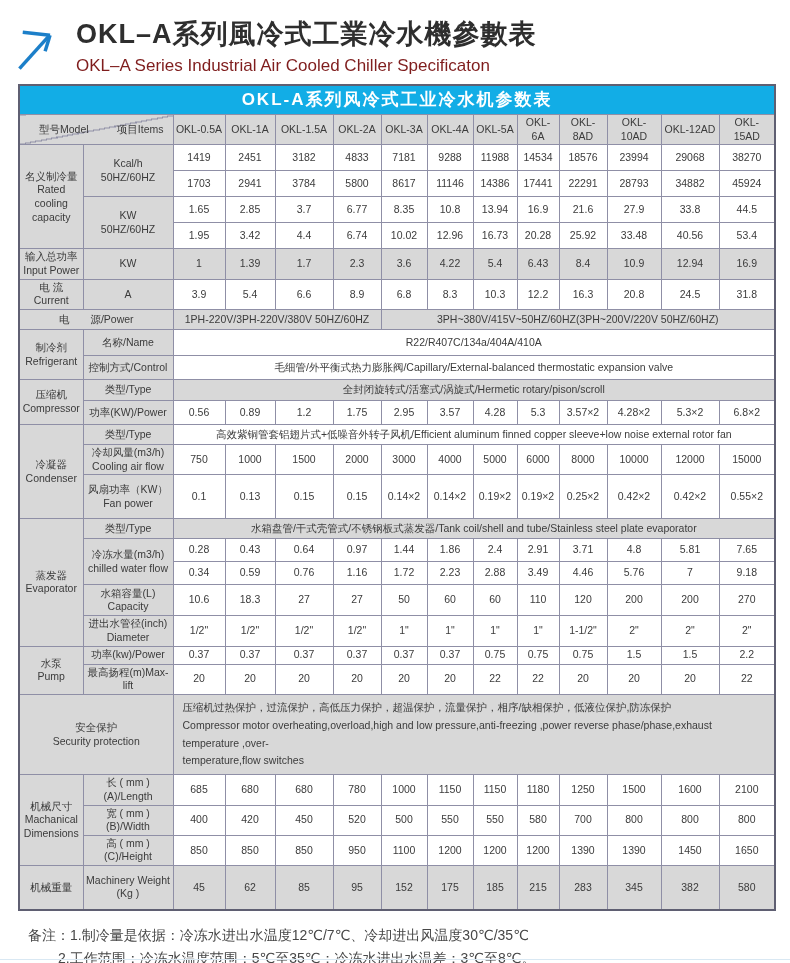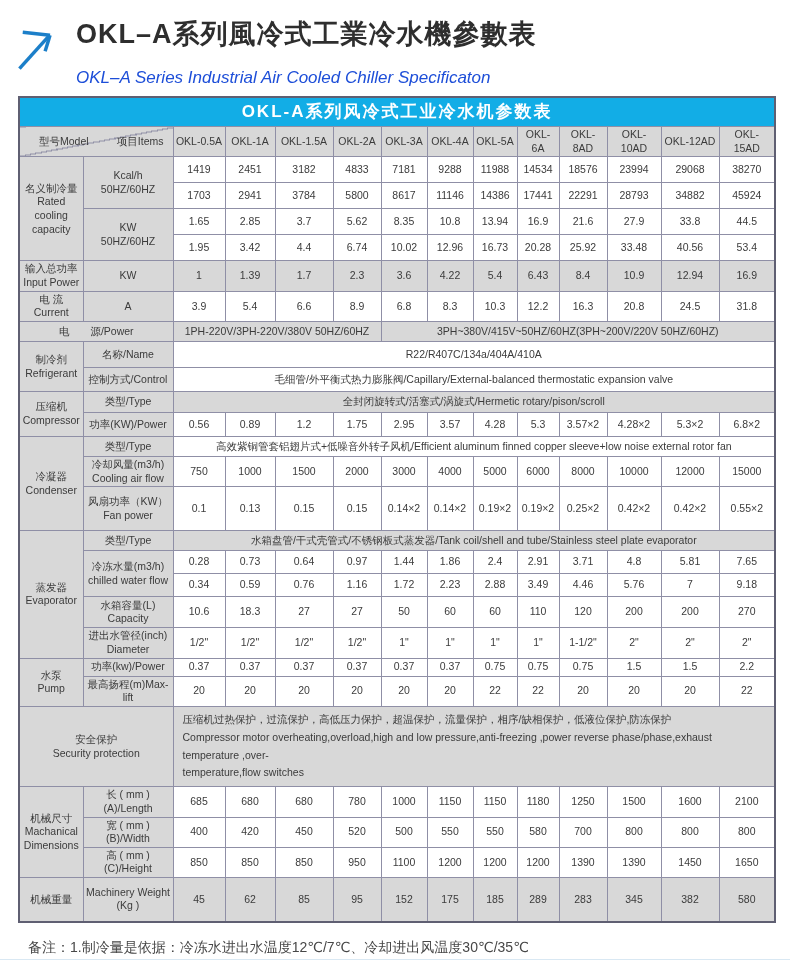--- a/index.html
+++ b/index.html
@@ -14,21 +14,21 @@
   }
   .page{position:relative;width:790px;height:963px;overflow:hidden;background:#fff;}
   .page::after{content:"";position:absolute;left:0;bottom:3px;width:100%;border-top:1px solid #d9e8f3;}
 
   
   .masthead{display:flex;align-items:flex-start;gap:14px;padding:20px 0 2px 10px;}
   .logo{flex:0 0 auto;margin-top:4px;}
   .logo svg{display:block;width:52px;height:48px;}
   .titles{flex:1;}
   .title-zh{margin:0;font-size:27px;font-weight:700;color:#2e2e2e;letter-spacing:1px;line-height:1.1;}
-  .title-en{font-size:17px;color:#1d4ed8;margin-top:18px;font-weight:400;font-style:italic;}
+  .title-en{font-size:17px;color:#7f1d1d;margin-top:6px;font-weight:400;}
 
   
   .spec{border-collapse:collapse;table-layout:fixed;margin:6px 0 0 18px;width:756px;
         border:2px solid #5f5f72;font-size:10.5px;}
   .spec td{border:1px solid var(--border);text-align:center;vertical-align:middle;
         padding:1px 2px;background:#fff;white-space:pre-line;line-height:1.3;overflow:hidden;}
   .spec td.cat, .spec td.item, .spec td.model, .spec td.vals, .spec td.spans{background:var(--shade);}
   .spec td.ttl{background:var(--accent);color:#fff;font-size:17px;font-weight:700;letter-spacing:2px;}
   .spec td.corner{
      background-color:var(--shade);position:relative;padding:0;
@@ -137,21 +137,21 @@
           <td class="val">28793</td>
           <td class="val">34882</td>
           <td class="val">45924</td>
         </tr>
         <tr style="height: 26px;">
           <td rowspan="2" class="item">KW
 50HZ/60HZ</td>
           <td class="val">1.65</td>
           <td class="val">2.85</td>
           <td class="val">3.7</td>
-          <td class="val">5.62</td>
+          <td class="val">6.77</td>
           <td class="val">8.35</td>
           <td class="val">10.8</td>
           <td class="val">13.94</td>
           <td class="val">16.9</td>
           <td class="val">21.6</td>
           <td class="val">27.9</td>
           <td class="val">33.8</td>
           <td class="val">44.5</td>
         </tr>
         <tr style="height: 26px;">
@@ -279,21 +279,21 @@
         <tr style="height: 20px;">
           <td rowspan="5" class="cat">蒸发器
 Evaporator</td>
           <td class="item">类型/Type</td>
           <td colspan="12" class="spans">水箱盘管/干式壳管式/不锈钢板式蒸发器/Tank coil/shell and tube/Stainless steel plate evaporator</td>
         </tr>
         <tr style="height: 23px;">
           <td rowspan="2" class="item">冷冻水量(m3/h)
 chilled water flow</td>
           <td class="val">0.28</td>
-          <td class="val">0.73</td>
+          <td class="val">0.43</td>
           <td class="val">0.64</td>
           <td class="val">0.97</td>
           <td class="val">1.44</td>
           <td class="val">1.86</td>
           <td class="val">2.4</td>
           <td class="val">2.91</td>
           <td class="val">3.71</td>
           <td class="val">4.8</td>
           <td class="val">5.81</td>
           <td class="val">7.65</td>
@@ -435,21 +435,21 @@
           <td class="cat">机械重量</td>
           <td class="item">Machinery Weight
 (Kg )</td>
           <td class="vals">45</td>
           <td class="vals">62</td>
           <td class="vals">85</td>
           <td class="vals">95</td>
           <td class="vals">152</td>
           <td class="vals">175</td>
           <td class="vals">185</td>
-          <td class="vals">289</td>
+          <td class="vals">215</td>
           <td class="vals">283</td>
           <td class="vals">345</td>
           <td class="vals">382</td>
           <td class="vals">580</td>
         </tr>
       </tbody>
   </table>
 
   <section class="notes">
       <div class="note-line ind0">备注：1.制冷量是依据：冷冻水进出水温度12℃/7℃、冷却进出风温度30℃/35℃</div>

